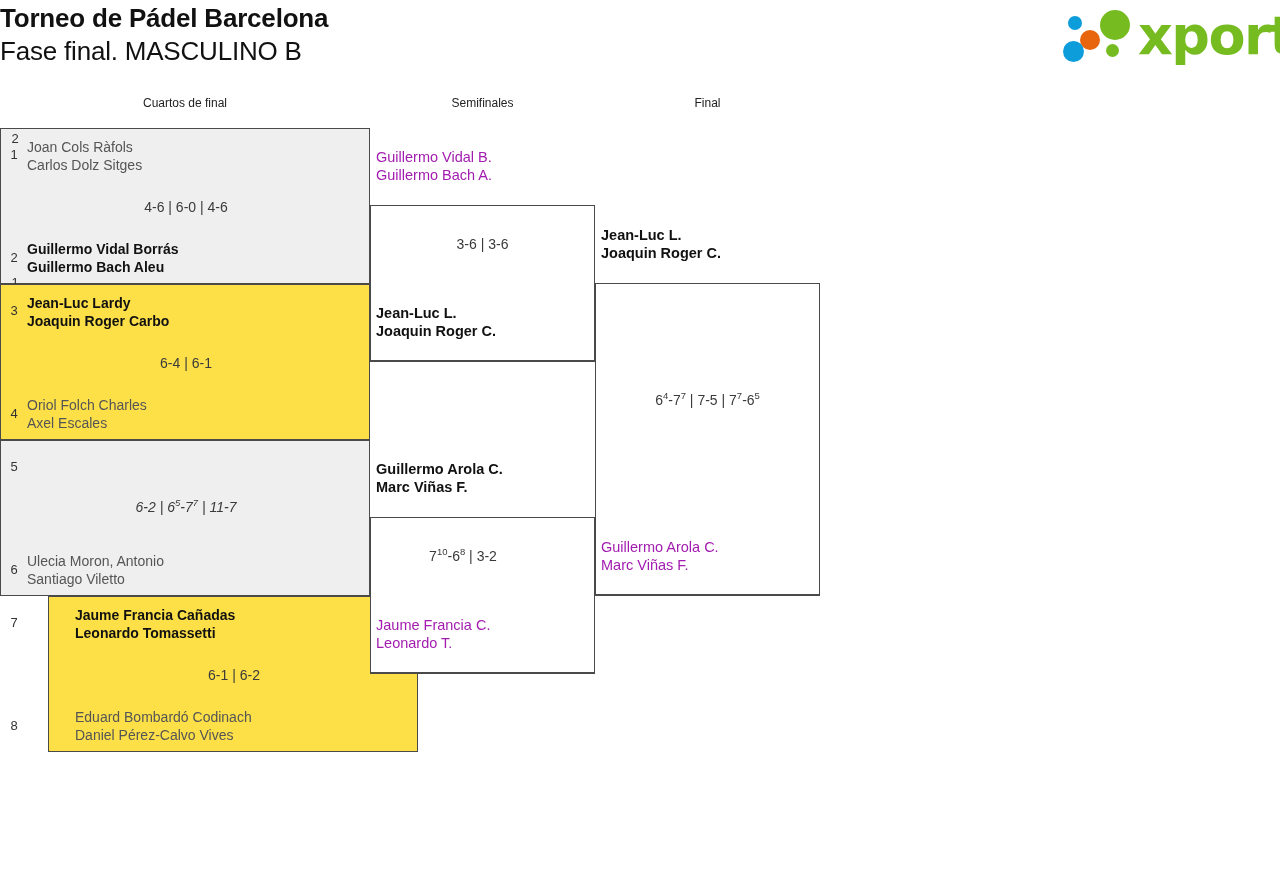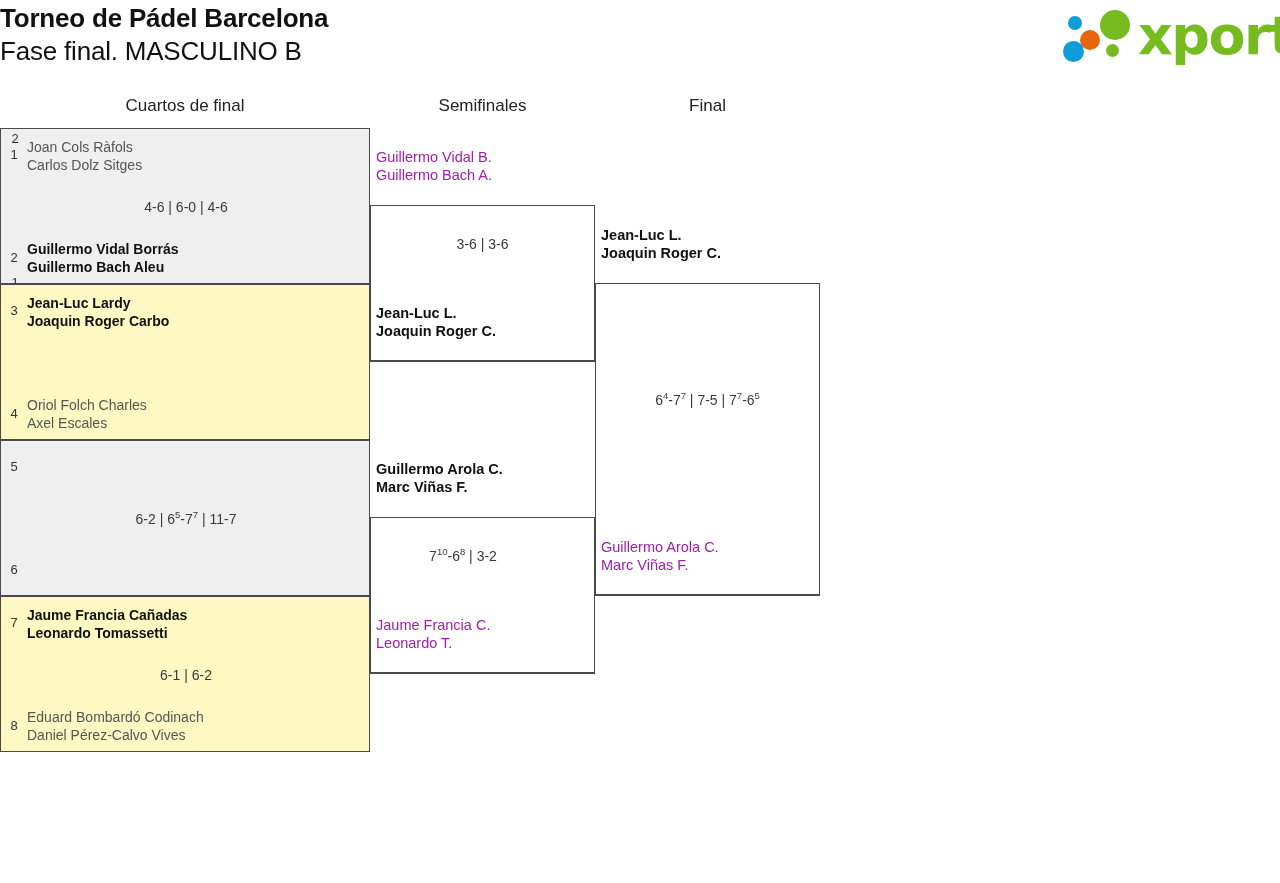--- a/index.html
+++ b/index.html
@@ -55,40 +55,40 @@
     top: -2px;
     font-size: 54px;
     font-weight: 700;
     letter-spacing: -1.5px;
     font-family: "DejaVu Sans", sans-serif;
   }
 
   
   .round-header {
     position: absolute;
-    font-size: 17px;
+    font-size: 12px;
     font-weight: 400;
     color: #222222;
     text-align: center;
     white-space: nowrap;
   }
 
   
   #bracket { position: absolute; left: 0; top: 0; width: 1280px; height: 883px; }
 
   .qf-box {
     position: absolute;
     left: 0;
     width: 370px;
     border: 1px solid #4a4a4a;
     border-top-width: 1px;
     overflow: visible;
   }
   .qf-box.shaded { background: #efefef; }
-  .qf-box.plain  { background: #fef9c3; }
+  .qf-box.plain  { background: #fde047; }
 
   .seed {
     position: absolute;
     left: 6px;
     width: 16px;
     text-align: center;
     font-size: 13px;
     color: #333333;
   }
   .team {
@@ -168,31 +168,36 @@
       <div>Guillermo Vidal Borrás</div>
       <div>Guillermo Bach Aleu</div>
     </div>
   </div>
 
   <div class="qf-box plain" style="top:284px; height:156px;">
     <div class="team winner" style="top:9px;">
       <div>Jean-Luc Lardy</div>
       <div>Joaquin Roger Carbo</div>
     </div>
+    <div class="score" style="top:70px; left:0; width:370px;">6-4 | 6-1</div>
     <div class="team loser" style="top:111px;">
       <div>Oriol Folch Charles</div>
       <div>Axel Escales</div>
     </div>
   </div>
 
   <div class="qf-box shaded" style="top:440px; height:156px;">
-    <div class="score" style="top:70px; left:0; width:370px;">6-2 | 6<sup>5</sup>-7<sup>7</sup> | 11-7</div>
-  </div>
-
-  <div class="qf-box plain" style="top:596px; height:156px;">
+    <div class="score" style="top:58px; left:0; width:370px;font-style:italic;">6-2 | 6<sup>5</sup>-7<sup>7</sup> | 11-7</div>
+    <div class="team loser" style="top:111px;">
+      <div>Ulecia Moron, Antonio</div>
+      <div>Santiago Viletto</div>
+    </div>
+  </div>
+
+  <div class="qf-box plain" style="top:596px; height:156px;margin-left:48px;">
     <div class="team winner" style="top:9px;">
       <div>Jaume Francia Cañadas</div>
       <div>Leonardo Tomassetti</div>
     </div>
     <div class="score" style="top:70px; left:0; width:370px;">6-1 | 6-2</div>
     <div class="team loser" style="top:111px;">
       <div>Eduard Bombardó Codinach</div>
       <div>Daniel Pérez-Calvo Vives</div>
     </div>
   </div>

